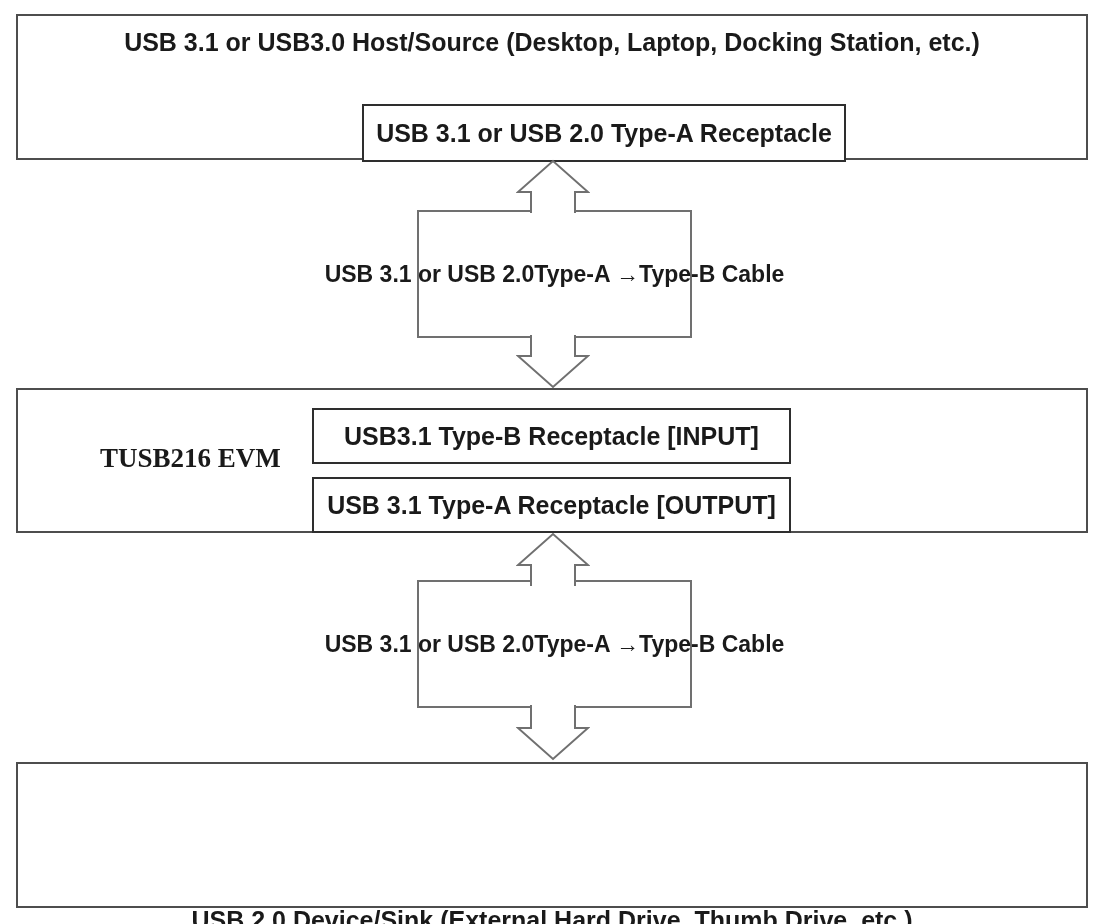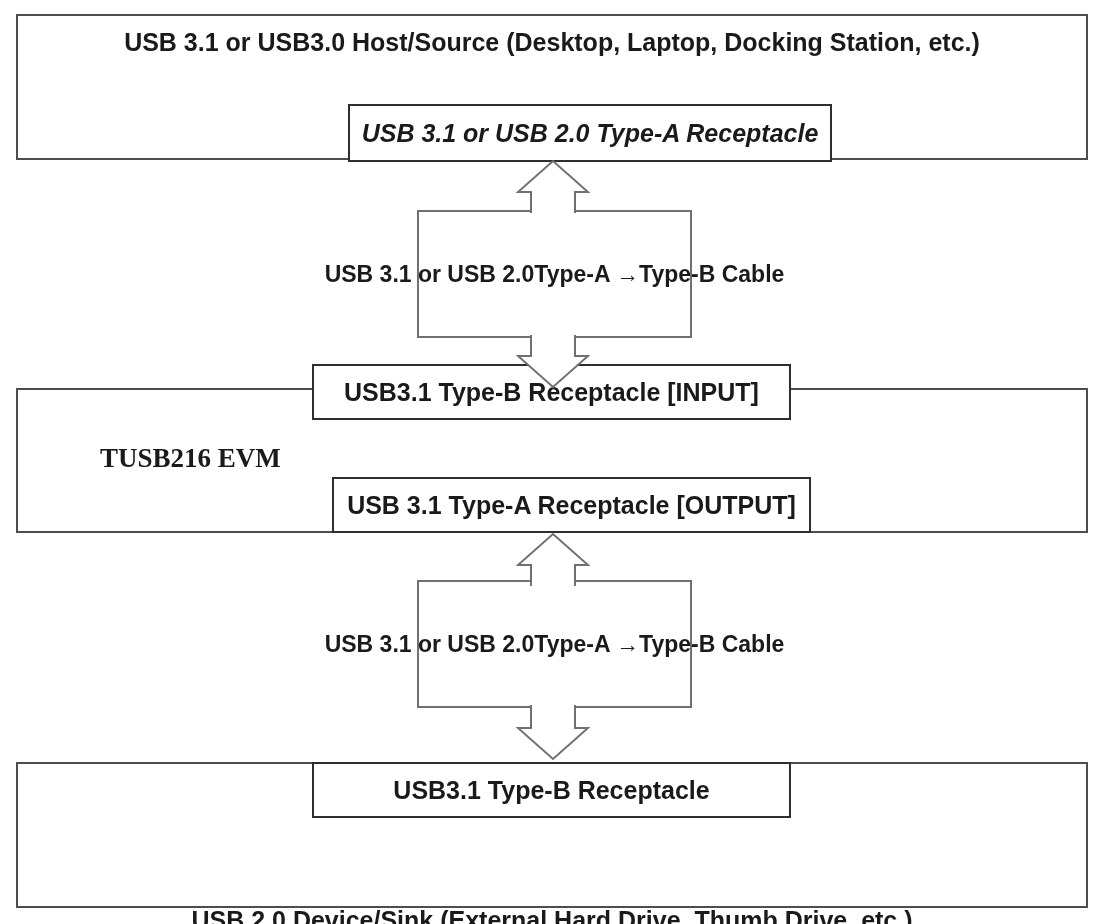--- a/index.html
+++ b/index.html
@@ -78,63 +78,60 @@
 </style>
 </head>
 <body>
 
 <div id="canvas">
 
   <div class="abs outer-box" style="left:16px; top:14px; width:1072px; height:146px;"></div>
 
   <div class="abs section-title" style="left:16px; top:25px; width:1072px;">USB 3.1 or USB3.0 Host/Source (Desktop, Laptop, Docking Station, etc.)</div>
 
-  <div class="abs recept-box" style="left:348px; top:104px; width:484px; height:58px;font-style:italic;">
+  <div class="abs recept-box" style="left:362px; top:104px; width:484px; height:58px;">
     <span>USB 3.1 or USB 2.0 Type-A Receptacle</span>
   </div>
 
   <svg class="arrow-svg" style="left:516px; top:159px;" width="74" height="54" viewBox="0 0 74 54">
     <path d="M15 54 L15 33 L2 33 L37 2 L72 33 L59 33 L59 54" fill="#ffffff" stroke="#707070" stroke-width="2"></path>
   </svg>
 
   <div class="abs cable-box" style="left:417px; top:210px; width:275px; height:128px;">
     <span>USB 3.1 or USB 2.0</span>
     <span>Type-A →Type-B Cable</span>
   </div>
 
   <svg class="arrow-svg" style="left:516px; top:335px;" width="74" height="54" viewBox="0 0 74 54">
     <path d="M15 0 L15 21 L2 21 L37 52 L72 21 L59 21 L59 0" fill="#ffffff" stroke="#707070" stroke-width="2"></path>
   </svg>
 
   <div class="abs outer-box" style="left:16px; top:388px; width:1072px; height:145px;"></div>
 
   <div class="abs evm-label" style="left:68px; top:443px;margin-left:32px;">TUSB216 EVM</div>
 
-  <div class="abs recept-box" style="left:312px; top:364px; width:479px; height:56px;">
+  <div class="abs recept-box" style="left:312px; top:408px; width:479px; height:56px;">
     <span>USB3.1 Type-B Receptacle [INPUT]</span>
   </div>
 
-  <div class="abs recept-box" style="left:312px; top:477px; width:479px; height:56px;margin-left:20px;">
+  <div class="abs recept-box" style="left:312px; top:477px; width:479px; height:56px;">
     <span>USB 3.1 Type-A Receptacle [OUTPUT]</span>
   </div>
 
   <svg class="arrow-svg" style="left:516px; top:532px;" width="74" height="54" viewBox="0 0 74 54">
     <path d="M15 54 L15 33 L2 33 L37 2 L72 33 L59 33 L59 54" fill="#ffffff" stroke="#707070" stroke-width="2"></path>
   </svg>
 
   <div class="abs cable-box" style="left:417px; top:580px; width:275px; height:128px;">
     <span>USB 3.1 or USB 2.0</span>
     <span>Type-A →Type-B Cable</span>
   </div>
 
   <svg class="arrow-svg" style="left:516px; top:705px;" width="74" height="56" viewBox="0 0 74 56">
     <path d="M15 0 L15 23 L2 23 L37 54 L72 23 L59 23 L59 0" fill="#ffffff" stroke="#707070" stroke-width="2"></path>
   </svg>
 
   <div class="abs outer-box" style="left:16px; top:762px; width:1072px; height:146px;"></div>
 
-  <div class="abs recept-box" style="left:312px; top:762px; width:479px; height:56px;">
-    <span>USB3.1 Type-B Receptacle</span>
-  </div>
 
   <div class="abs section-title" style="left:16px; top:903px; width:1072px;">USB 2.0 Device/Sink (External Hard Drive, Thumb Drive, etc.)</div>
 
 </div>
 
 </body></html>

